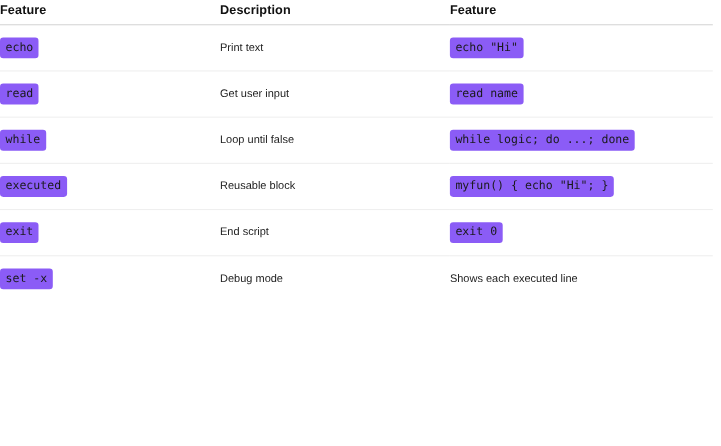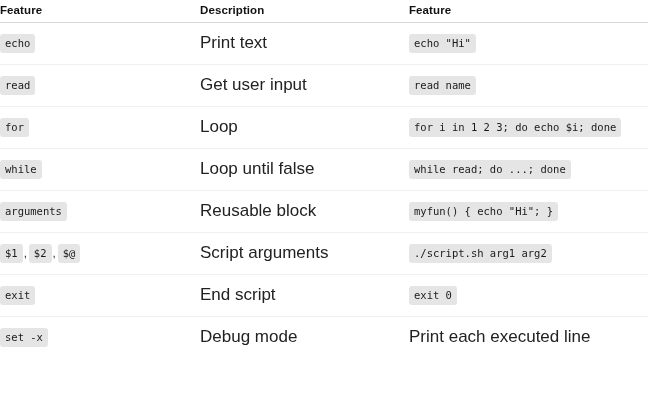--- a/index.html
+++ b/index.html
@@ -56,39 +56,39 @@
   }
 
   tbody tr:last-child td {
     border-bottom: none;
     margin-left: 48px;
   }
 
   code.chip {
     font-family: "DejaVu Sans Mono", monospace;
     font-size: 10.5px;
-    background: #e5e5e5;
+    background: #8b5cf6;
     color: #1a1a1a;
     border-radius: 3px;
     padding: 2.5px 5px;
     white-space: nowrap;
     display: inline-block;
     line-height: 1.25;
   }
 
   .args-cell .sep {
     font-family: "Liberation Sans", sans-serif;
     font-size: 11.5px;
     color: #222222;
     padding: 0 2px 0 1px;
   }
 
   .plain {
     font-family: "Liberation Sans", sans-serif;
-    font-size: 17px;
+    font-size: 10px;
     color: #222222;
   }
 
   td.col-feature { padding-left: 0px; }
   td.col-desc    { padding-left: 0px; }
   td.col-example { padding-left: 0px; }
 </style>
 </head>
 <body>
 
@@ -111,44 +111,34 @@
           <td class="col-feature args-cell"><code class="chip">echo</code></td>
           <td class="col-desc"><span class="plain">Print text</span></td>
           <td class="col-example"><code class="chip">echo "Hi"</code></td>
         </tr>
         <tr>
           <td class="col-feature args-cell"><code class="chip">read</code></td>
           <td class="col-desc"><span class="plain">Get user input</span></td>
           <td class="col-example"><code class="chip">read name</code></td>
         </tr>
         <tr>
-          <td class="col-feature args-cell"><code class="chip">for</code></td>
-          <td class="col-desc"><span class="plain">Loop</span></td>
-          <td class="col-example"><code class="chip">for i in 1 2 3; do echo $i; done</code></td>
+          <td class="col-feature args-cell"><code class="chip">while</code></td>
+          <td class="col-desc"><span class="plain">Loop until false</span></td>
+          <td class="col-example"><code class="chip">while logic; do ...; done</code></td>
         </tr>
         <tr>
-          <td class="col-feature args-cell"><code class="chip">while</code></td>
-          <td class="col-desc"><span class="plain">Loop until false</span></td>
-          <td class="col-example"><code class="chip">while read; do ...; done</code></td>
-        </tr>
-        <tr>
-          <td class="col-feature args-cell"><code class="chip">arguments</code></td>
+          <td class="col-feature args-cell"><code class="chip">executed</code></td>
           <td class="col-desc"><span class="plain">Reusable block</span></td>
           <td class="col-example"><code class="chip">myfun() { echo "Hi"; }</code></td>
-        </tr>
-        <tr>
-          <td class="col-feature args-cell"><code class="chip">$1</code><span class="sep">,</span><code class="chip">$2</code><span class="sep">,</span><code class="chip">$@</code></td>
-          <td class="col-desc"><span class="plain">Script arguments</span></td>
-          <td class="col-example"><code class="chip">./script.sh arg1 arg2</code></td>
         </tr>
         <tr>
           <td class="col-feature args-cell"><code class="chip">exit</code></td>
           <td class="col-desc"><span class="plain">End script</span></td>
           <td class="col-example"><code class="chip">exit 0</code></td>
         </tr>
         <tr>
           <td class="col-feature args-cell"><code class="chip">set -x</code></td>
           <td class="col-desc"><span class="plain">Debug mode</span></td>
-          <td class="col-example"><span class="plain">Print each executed line</span></td>
+          <td class="col-example"><span class="plain">Shows each executed line</span></td>
         </tr>
       </tbody>
   </table>
 </div>
 
 </body></html>

